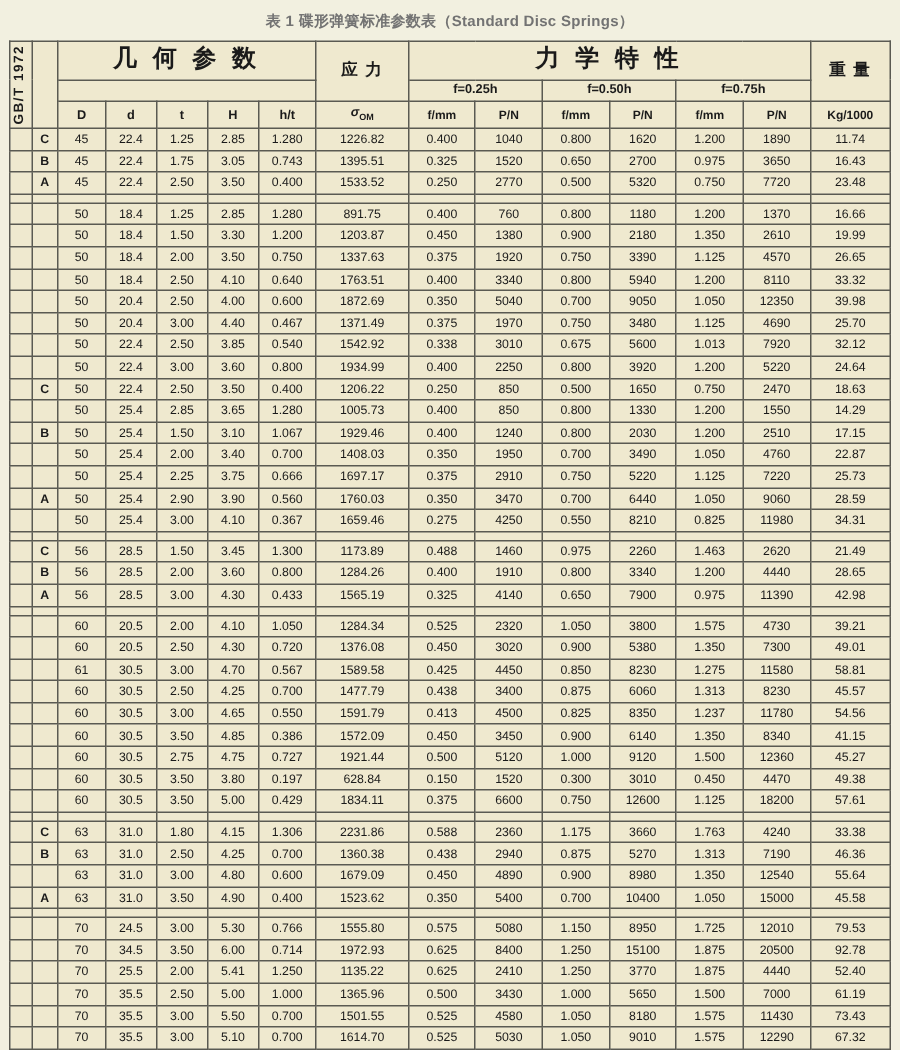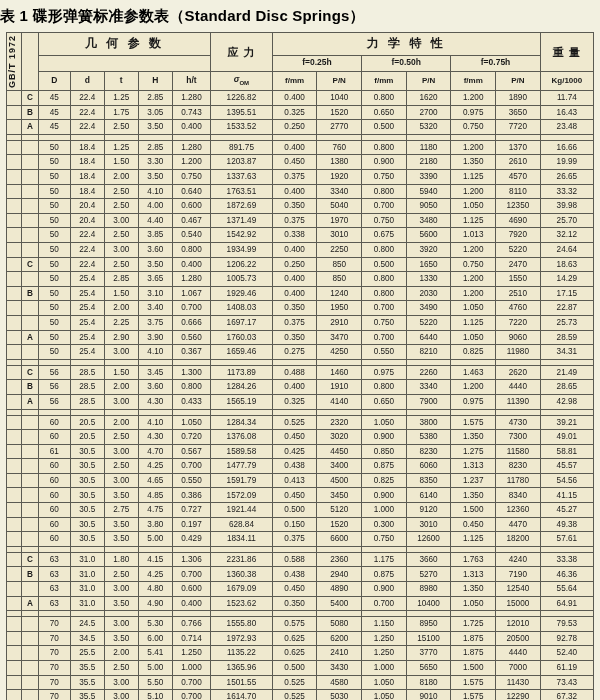--- a/index.html
+++ b/index.html
@@ -5,47 +5,47 @@
   html,body{margin:0;padding:0;}
   body{
     width:600px;height:700px;
     background:#f2f0e0;
     font-family:"Liberation Sans", sans-serif;
     color:#1a1a1a;
     overflow:hidden;
   }
   .page{width:600px;height:700px;position:relative;box-sizing:border-box;padding:0;}
   .title{
-    text-align:left;
-    font-size:15px;
+    text-align:center;
+    font-size:10px;
     font-weight:bold;
     padding:7px 0 6px 0;
     letter-spacing:0.2px;
-    color:#000000;
+    color:#737373;
   }
   table{
     border-collapse:collapse;
     width:588px;
     margin:0 auto;
     table-layout:fixed;
     font-size:8px;
   }
   td,th{
     border:1px solid #5a5a52;
     padding:0;
     text-align:center;
     vertical-align:middle;
     line-height:1.15;
     background:#efe9cf;
   }
   thead td{
     background:#efe9cf;
     font-weight:bold;
   }
-  .hdr-big{font-size:12px;font-weight:bold;letter-spacing:3px;}
+  .hdr-big{font-size:16px;font-weight:bold;letter-spacing:3px;}
   .hdr-med{font-size:11px;font-weight:bold;letter-spacing:1px;}
   .hdr-sub{font-size:8.5px;font-weight:bold;}
   .hdr-unit{font-size:8px;font-weight:bold;}
   .vert{
     writing-mode:vertical-rl;
     transform:rotate(180deg);
     font-size:9px;
     font-weight:bold;
     letter-spacing:1px;
     white-space:nowrap;
@@ -755,21 +755,21 @@
           <td>3.50</td>
           <td>4.90</td>
           <td>0.400</td>
           <td>1523.62</td>
           <td>0.350</td>
           <td>5400</td>
           <td>0.700</td>
           <td>10400</td>
           <td>1.050</td>
           <td>15000</td>
-          <td>64.91</td>
+          <td>45.58</td>
         </tr>
         <tr class="gap">
           <td></td>
           <td></td>
           <td></td>
           <td></td>
           <td></td>
           <td></td>
           <td></td>
           <td></td>
@@ -801,21 +801,21 @@
         <tr class="body-row">
           <td></td>
           <td class="grp"></td>
           <td>70</td>
           <td>34.5</td>
           <td>3.50</td>
           <td>6.00</td>
           <td>0.714</td>
           <td>1972.93</td>
           <td>0.625</td>
-          <td>6200</td>
+          <td>8400</td>
           <td>1.250</td>
           <td>15100</td>
           <td>1.875</td>
           <td>20500</td>
           <td>92.78</td>
         </tr>
         <tr class="body-row">
           <td></td>
           <td class="grp"></td>
           <td>70</td>

